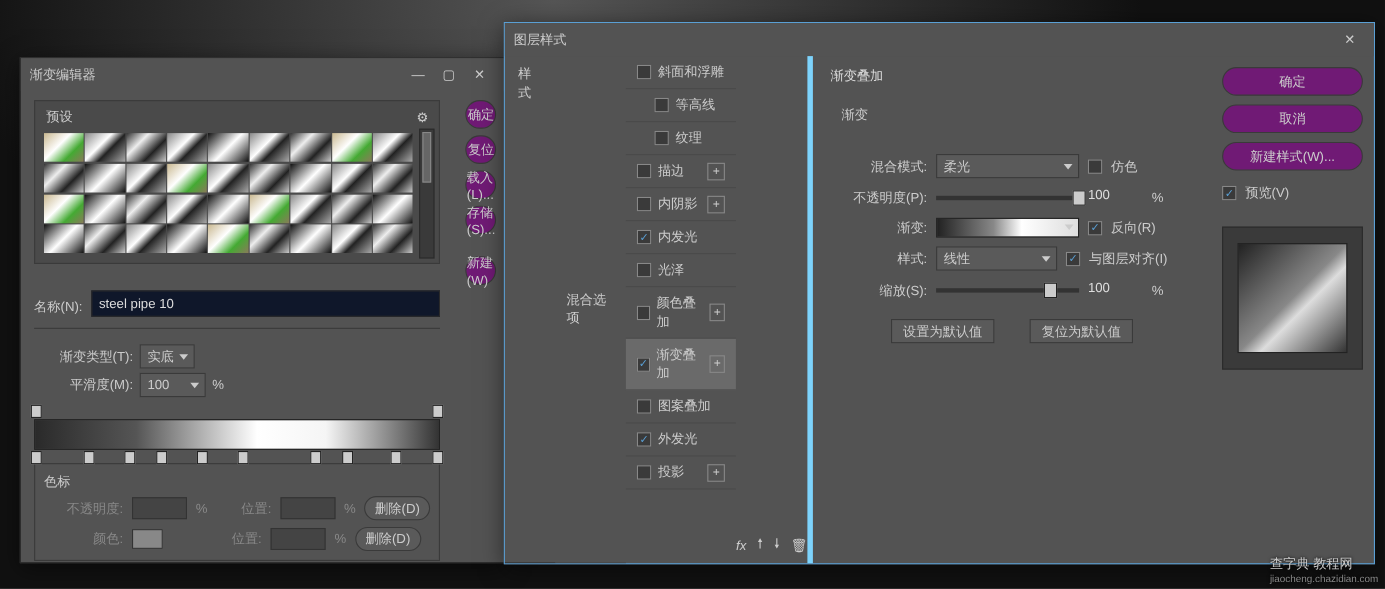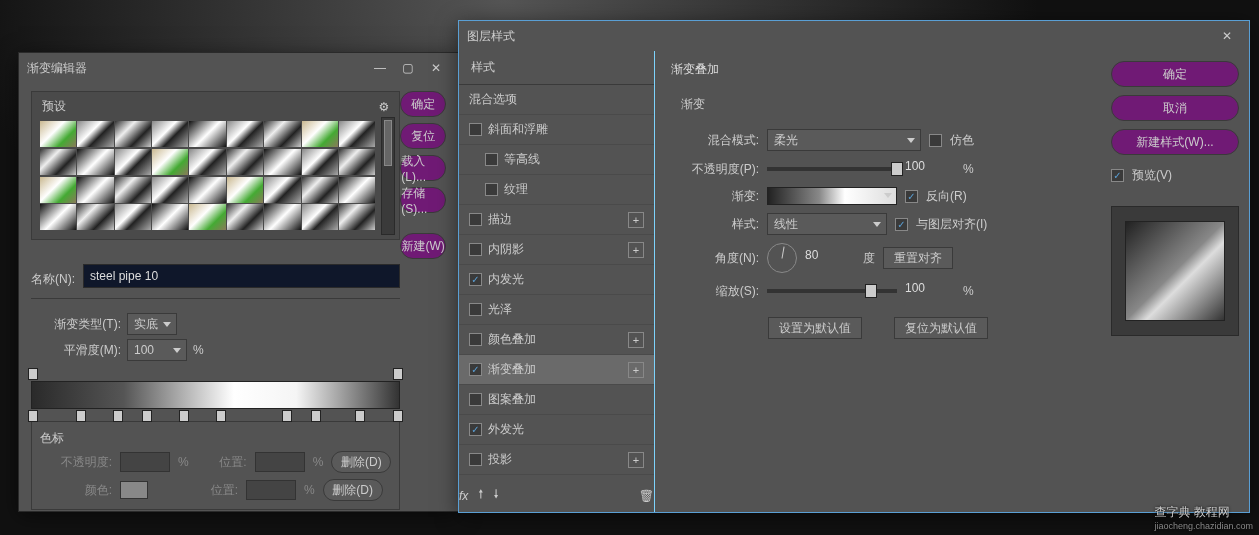--- a/index.html
+++ b/index.html
@@ -4,21 +4,21 @@
 <style>
 *{box-sizing:border-box;margin:0;padding:0;font-family:"Microsoft YaHei",sans-serif;font-size:12px;color:#ccc;user-select:none}
 body{background:#1a1a1a;width:1259px;height:535px;position:relative;overflow:hidden}
 .bg-texture{position:absolute;inset:0;background:radial-gradient(ellipse at 40% 0%,#555 0%,#111 50%)}
 .dialog{position:absolute;background:#535353;border:1px solid #2a2a2a;box-shadow:0 4px 20px rgba(0,0,0,.5)}
 .dlg1{left:18px;top:52px;width:441px;height:460px}
 .dlg2{left:458px;top:20px;width:792px;height:493px;border:1px solid #5a9fd4}
 .titlebar{height:30px;display:flex;align-items:center;padding:0 8px;background:#535353}
 .titlebar .title{flex:1}
 .win-btn{width:28px;height:22px;display:flex;align-items:center;justify-content:center;cursor:pointer}
-.dlg1-body{padding:8px 12px;display:flex;gap:0}
+.dlg1-body{padding:8px 12px;display:flex;gap:23px}
 .left-col{flex:1}
 .right-col{width:88px;display:flex;flex-direction:column;gap:6px}
 .ps-btn{height:26px;border:1px solid #3a3a3a;border-radius:14px;background:#701a75;display:flex;align-items:center;justify-content:center;cursor:pointer}
 .presets-box{border:1px solid #3a3a3a;background:#4a4a4a;padding:4px}
 .presets-header{display:flex;align-items:center;padding:2px 6px}
 .presets-header span:first-child{flex:1}
 .swatch-grid{display:grid;grid-template-columns:repeat(9,1fr);gap:1px;padding:4px;height:118px;overflow:hidden}
 .swatch{height:26px;background:linear-gradient(135deg,#888,#fff 40%,#222 60%,#aaa)}
 .swatch.s1{background:linear-gradient(135deg,#c9b890,#fff 40%,#4a3,#8a7a5a)}
 .swatch.s2{background:linear-gradient(135deg,#333,#eee,#222,#ccc)}
@@ -39,33 +39,33 @@
 .stop.bot{bottom:-14px}
 .color-section{border:1px solid #3a3a3a;padding:8px;margin-top:12px}
 .color-rows{display:flex;flex-direction:column;gap:6px;margin-top:4px}
 .color-row{display:flex;align-items:center;gap:8px}
 .color-row .lbl{width:72px;text-align:right;color:#888}
 .mini-input{width:50px;height:20px;background:#444;border:1px solid #333}
 .mini-btn{width:60px;height:22px;border:1px solid #3a3a3a;border-radius:12px;background:#5a5a5a;display:flex;align-items:center;justify-content:center;color:#888}
 .color-swatch{width:28px;height:18px;background:#888;border:1px solid #333}
 
 .dlg2-body{display:flex;height:calc(100% - 30px)}
-.styles-col{width:196px;border-right:1px solid #7dd3fc;display:flex;flex-direction:column}
+.styles-col{width:280px;border-right:5px solid #7dd3fc;display:flex;flex-direction:row}
 .styles-header{padding:8px 12px;border-bottom:1px solid #3a3a3a}
 .style-item{display:flex;align-items:center;padding:6px 10px;gap:6px;border-bottom:1px solid #4a4a4a}
 .style-item.indent{padding-left:26px}
 .style-item.selected{background:#6a6a6a}
 .chk{width:13px;height:13px;border:1px solid #888;background:#3a3a3a;display:flex;align-items:center;justify-content:center;font-size:10px}
 .chk.checked::before{content:"✓";color:#5a9fd4}
 .plus-btn{margin-left:auto;width:16px;height:16px;border:1px solid #888;display:flex;align-items:center;justify-content:center;font-size:11px}
 .fx-footer{margin-top:auto;padding:6px 0;display:flex;gap:10px;align-items:center}
 .settings-col{flex:1;padding:10px 16px}
 .sec-title{color:#ddd;margin-bottom:8px}
 .sub-box{border:1px solid #444;padding:10px}
-.sub-title{margin-bottom:16px}
+.sub-title{margin-bottom:27px}
 .set-row{display:flex;align-items:center;gap:8px;margin:8px 0}
 .set-row .lbl{width:78px;text-align:right}
 .slider{flex:1;max-width:130px;height:4px;background:#333;position:relative}
 .slider-thumb{position:absolute;top:-5px;width:12px;height:14px;background:#ccc;border:1px solid #222}
 .grad-sample{width:130px;height:18px;background:linear-gradient(90deg,#222,#888 40%,#fff 60%,#ddd);border:1px solid #222;position:relative}
 .grad-sample::after{content:"";position:absolute;right:4px;top:5px;border-left:4px solid transparent;border-right:4px solid transparent;border-top:5px solid #ccc}
 .angle-dial{width:30px;height:30px;border:1px solid #888;border-radius:50%;position:relative}
 .angle-dial::after{content:"";position:absolute;left:50%;top:50%;width:12px;height:1px;background:#ccc;transform-origin:left;transform:rotate(-80deg)}
 .btn-sm{height:22px;padding:0 10px;border:1px solid #3a3a3a;background:#5a5a5a;display:flex;align-items:center;cursor:pointer}
 .actions-col{width:148px;padding:10px;display:flex;flex-direction:column;gap:8px}
@@ -291,21 +291,21 @@
         <span>🠗</span>
         <span class="trash-icon">🗑</span>
       </div>
     </div>
     <div class="settings-col">
       <div class="sec-title">渐变叠加</div>
       <div class="sub-box" style="border:none">
         <div class="sub-title">渐变</div>
         <div class="set-row">
           <span class="lbl">混合模式:</span>
-          <div class="dropdown" style="width:154px">
+          <div class="dropdown" style="width:130px">
               <span>柔光</span>
             </div>
           <div class="chk"></div>
           <span>仿色</span>
         </div>
         <div class="set-row">
           <span class="lbl">不透明度(P):</span>
           <div class="slider">
               <div class="slider-thumb" style="left:calc(100% - 6px)"></div>
             </div>
@@ -313,34 +313,25 @@
           <span>%</span>
         </div>
         <div class="set-row">
           <span class="lbl">渐变:</span>
           <div class="grad-sample"></div>
           <div class="chk checked"></div>
           <span>反向(R)</span>
         </div>
         <div class="set-row">
           <span class="lbl">样式:</span>
-          <div class="dropdown" style="width:120px">
+          <div class="dropdown" style="width:110px">
               <span>线性</span>
             </div>
           <div class="chk checked"></div>
           <span>与图层对齐(I)</span>
-        </div>
-        <div class="set-row">
-          <span class="lbl">角度(N):</span>
-          <div class="angle-dial"></div>
-          <span class="num-input">80</span>
-          <span>度</span>
-          <div class="btn-sm">
-              <span>重置对齐</span>
-            </div>
         </div>
         <div class="set-row">
           <span class="lbl">缩放(S):</span>
           <div class="slider">
               <div class="slider-thumb" style="left:calc(80% - 6px)"></div>
             </div>
           <span class="num-input">100</span>
           <span>%</span>
         </div>
         <div class="set-row" style="justify-content:center;gap:32px;margin-top:16px">

